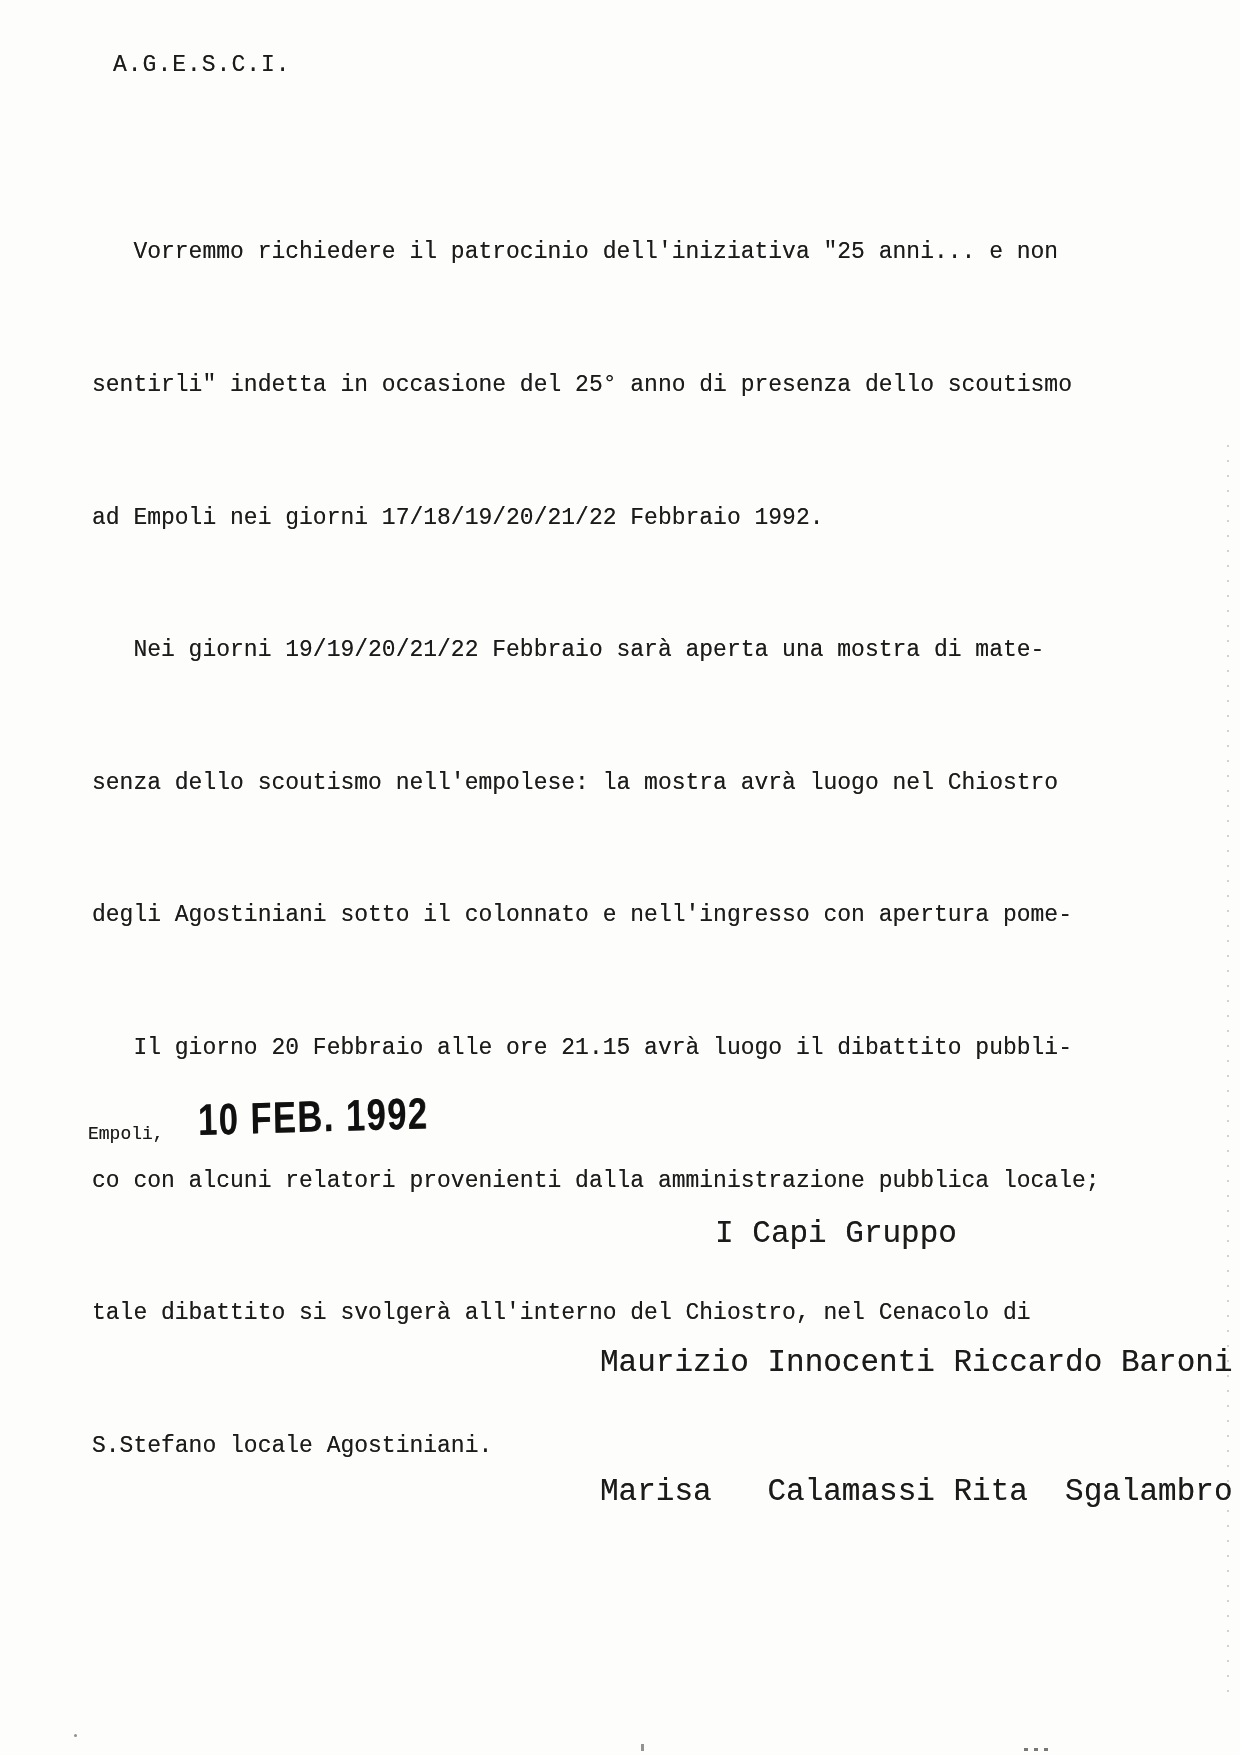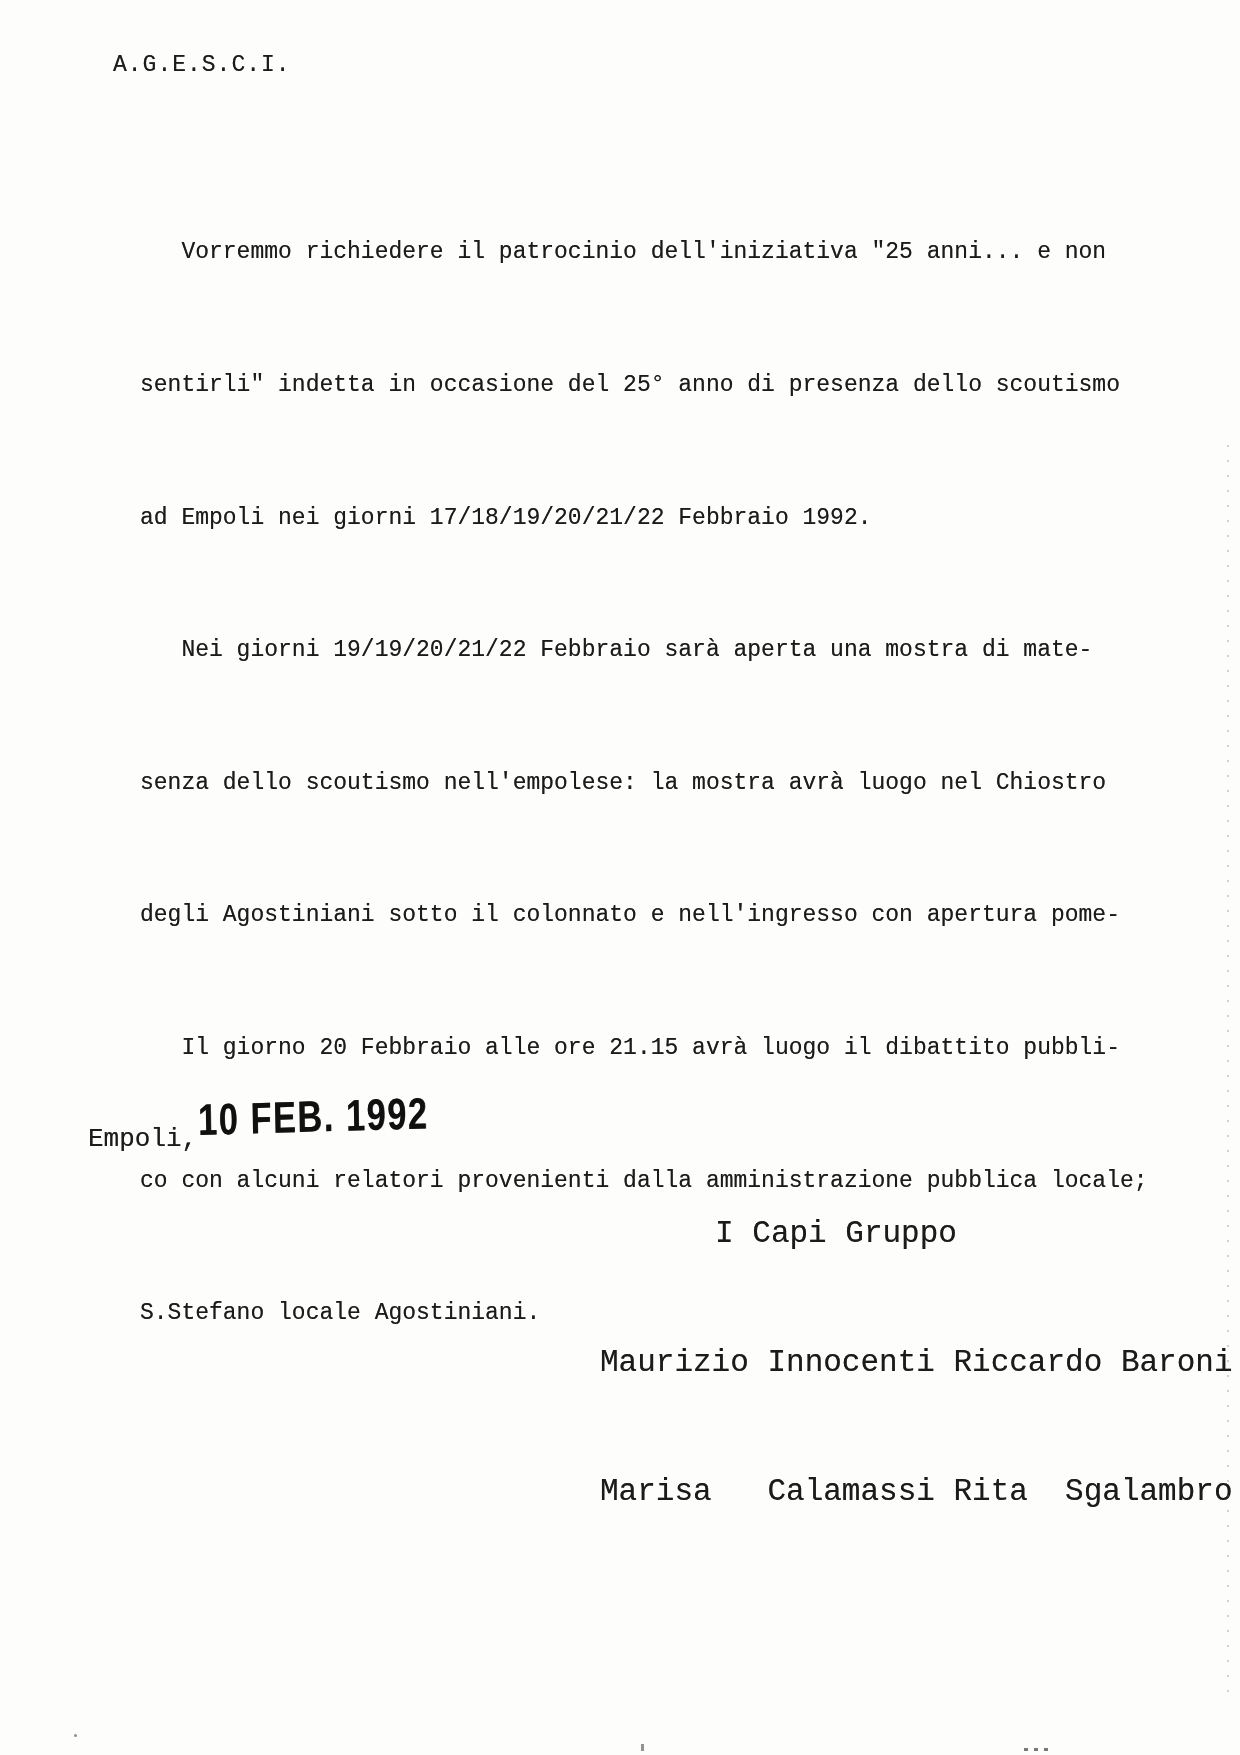--- a/index.html
+++ b/index.html
@@ -33,27 +33,27 @@
     letter-spacing: 1px;
     margin-left: 18px;
   }
   .body-text {
     position: absolute;
     left: 92px;
     top: 142px;
     font-size: 23px;
     line-height: 44.2px;
   }
-  .ln { height: 44.2px; margin-left: 48px; }
+  .ln { height: 44.2px; }
 
   .dateline-place {
     position: absolute;
     left: 88px;
     top: 1124px;
-    font-size: 26px;
+    font-size: 18px;
   }
   .date-stamp {
     position: absolute;
     left: 198px;
     top: 1096px;
     font-family: "Liberation Sans", sans-serif;
     font-weight: 700;
     font-size: 44px;
     line-height: 48px;
     letter-spacing: 2px;
@@ -126,20 +126,21 @@
 
   <div class="body-text tw">
     <div class="ln">   Vorremmo richiedere il patrocinio dell'iniziativa "25 anni... e non</div>
     <div class="ln">sentirli" indetta in occasione del 25° anno di presenza dello scoutismo</div>
     <div class="ln">ad Empoli nei giorni 17/18/19/20/21/22 Febbraio 1992.</div>
     <div class="ln">   Nei giorni 19/19/20/21/22 Febbraio sarà aperta una mostra di mate-</div>
     <div class="ln">senza dello scoutismo nell'empolese: la mostra avrà luogo nel Chiostro</div>
     <div class="ln">degli Agostiniani sotto il colonnato e nell'ingresso con apertura pome-</div>
     <div class="ln">   Il giorno 20 Febbraio alle ore 21.15 avrà luogo il dibattito pubbli-</div>
     <div class="ln">co con alcuni relatori provenienti dalla amministrazione pubblica locale;</div>
+    <div class="ln">tale dibattito si svolgerà all'interno del Chiostro, nel Cenacolo di</div>
     <div class="ln">S.Stefano locale Agostiniani.</div>
     
     
     
     
     
     
     
     
     

